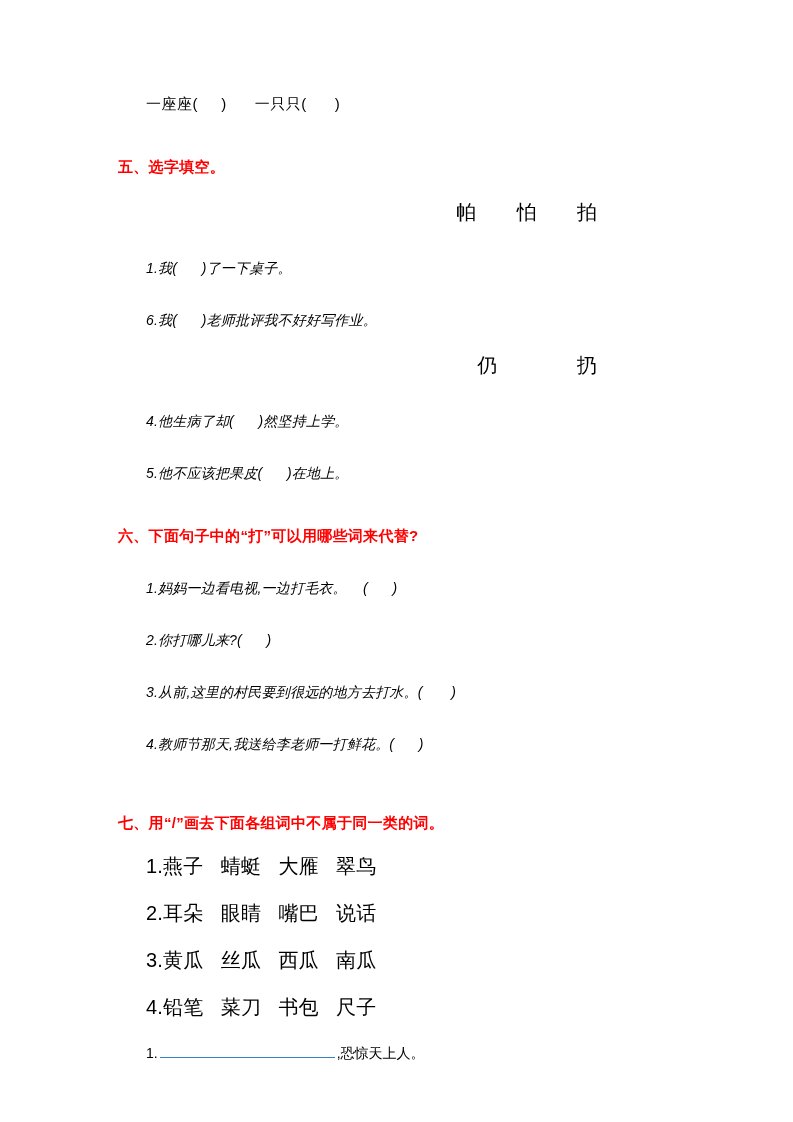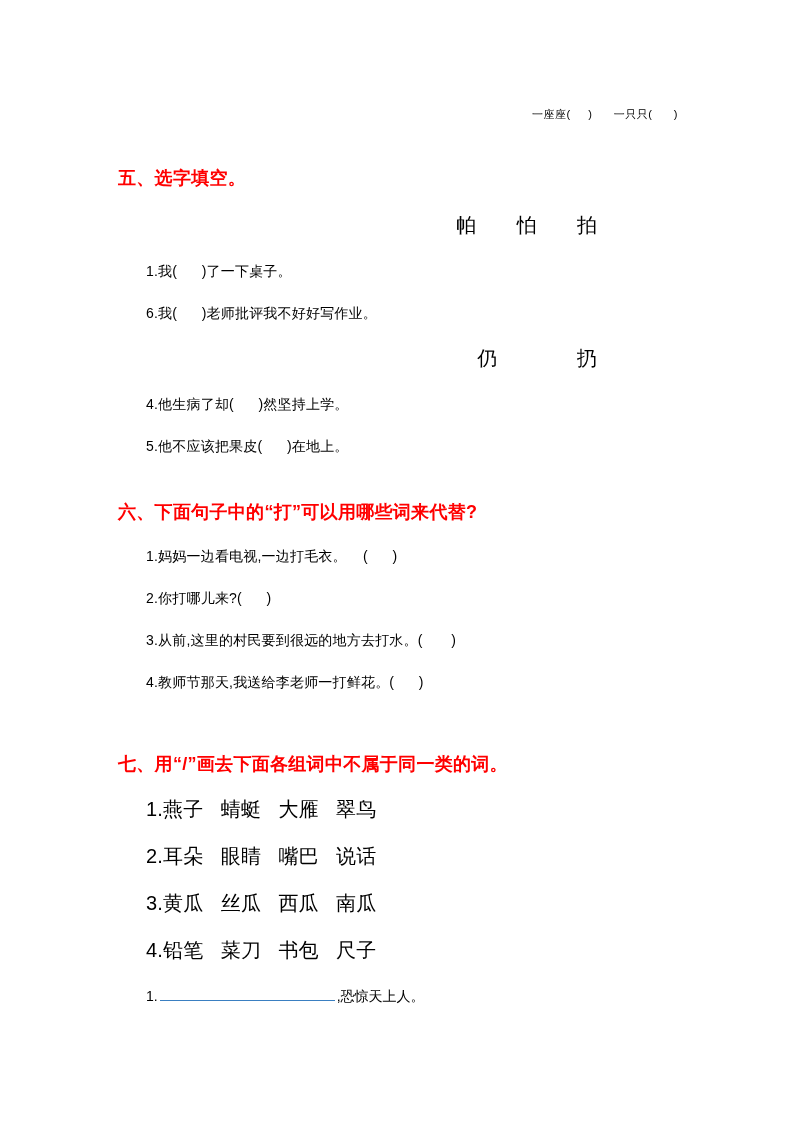--- a/index.html
+++ b/index.html
@@ -20,46 +20,46 @@
     box-sizing: border-box;
     padding: 0;
   }
   .content {
     position: absolute;
     left: 118px;
     top: 95px;
     width: 560px;
   }
   .line-top {
-    font-size: 11px;
+    font-size: 15px;
     letter-spacing: 0.5px;
-    margin: 12px 0 0 28px;
+    margin: 0 0 0 28px;
     white-space: pre;
-    text-align: right;
   }
   .section-head {
     color: #ff0000;
-    font-size: 18px;
+    font-size: 15px;
     font-weight: bold;
     margin: 40px 0 0 0;
     letter-spacing: 0.3px;
   }
   .char-row {
     font-size: 20px;
     margin: 22px 0 0 0;
     text-align: right;
     white-space: pre;
     letter-spacing: 1px;
     padding-right: 80px;
   }
   .q {
     font-size: 14px;
-    margin: 24px 0 0 28px;
+    margin: 34px 0 0 28px;
     white-space: pre;
     letter-spacing: 0.2px;
+    font-style: italic;
   }
   .word-line {
     font-size: 20px;
     margin: 20px 0 0 28px;
     white-space: pre;
     letter-spacing: 0.2px;
   }
   .fill-line {
     font-size: 14px;
     margin: 22px 0 0 28px;

